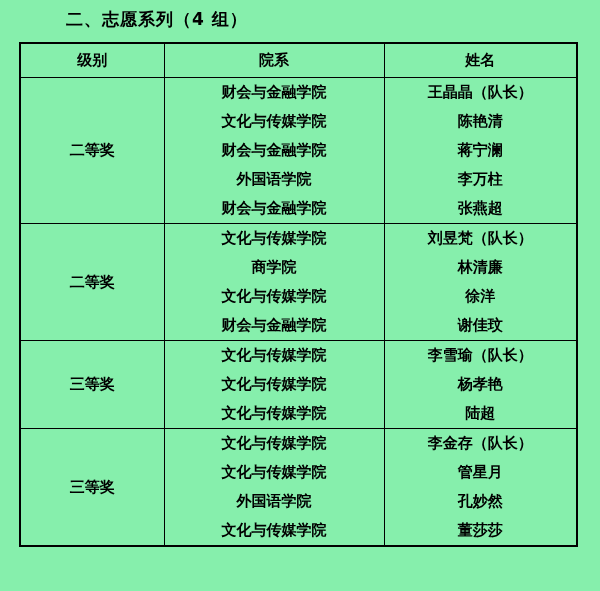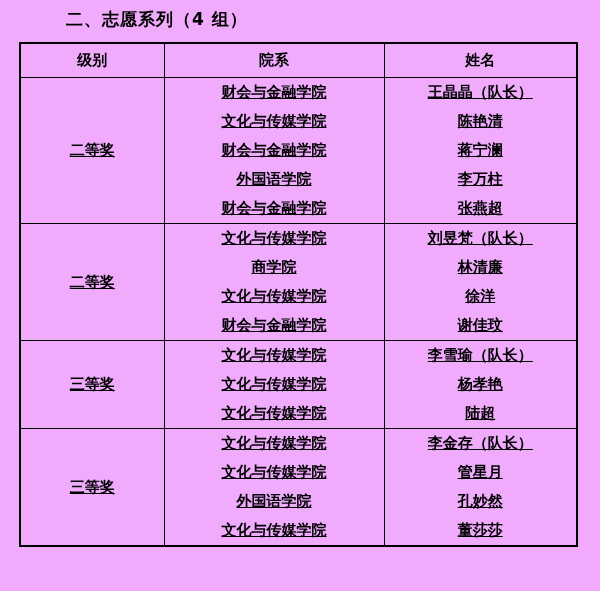--- a/index.html
+++ b/index.html
@@ -4,21 +4,21 @@
 <style>
   html, body {
     margin: 0;
     padding: 0;
     background: #ffffff;
   }
   .page {
     position: relative;
     width: 600px;
     height: 591px;
-    background: #f0abfc;
+    background: #86efac;
     font-family: "DejaVu Sans", sans-serif;
     color: #000000;
     overflow: hidden;
   }
   .doc-title {
     position: absolute;
     left: 66px;
     top: 8px;
     font-size: 17px;
     font-weight: bold;
@@ -49,21 +49,20 @@
   }
   table.award-table {
     border: 2px solid #000000;
   }
   table.award-table th {
     height: 33px;
     border-bottom: 1.5px solid #000000;
   }
   table.award-table td {
     height: 29px;
-    text-decoration: underline;
   }
   
   td.dept-cell, th.h-dept { border-left: 1.5px solid #000000; border-right: 1.5px solid #000000; }
   
   tr.group-start td { border-top: 1.5px solid #000000; }
   
   td.level-offset { padding-bottom: 31px; }
 </style>
 </head>
 <body>

